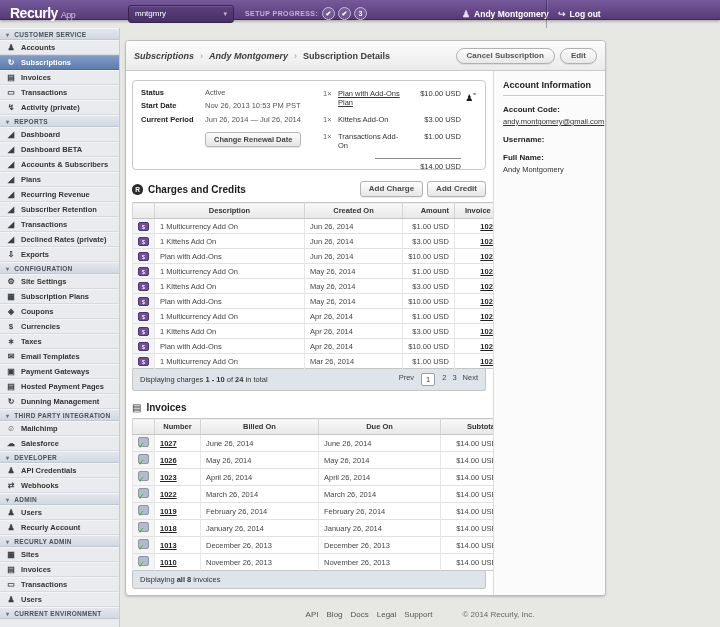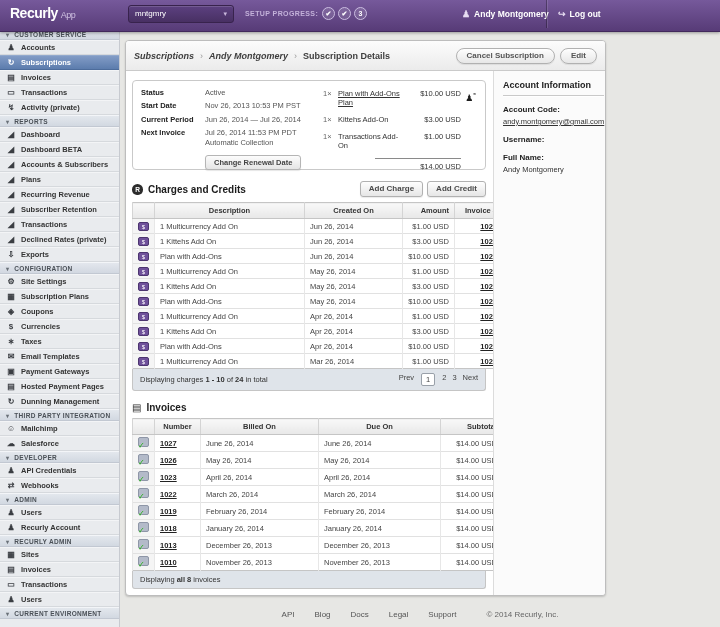--- a/index.html
+++ b/index.html
@@ -1,20 +1,20 @@
 <!DOCTYPE html>
 <html><head>
 <meta charset="utf-8">
 <style>
   * { margin:0; padding:0; box-sizing:border-box; }
   html,body { width:720px; height:627px; }
   body { position:relative; font-family:"Liberation Sans", sans-serif; background:#e7e7e4; overflow:hidden; }
 
   
-  .topbar{position:absolute;top:0;left:0;width:720px;height:32px;background:linear-gradient(#76599b,#573b77);border-bottom:1px solid #42295b;box-shadow:0 1px 3px rgba(0,0,0,.35);z-index:10}
+  .topbar{position:absolute;top:0;left:0;width:720px;height:20px;background:linear-gradient(#76599b,#573b77);border-bottom:1px solid #42295b;box-shadow:0 1px 3px rgba(0,0,0,.35);z-index:10}
   .logo{position:absolute;left:10px;top:5px;color:#fff;font-size:14px;font-weight:bold;letter-spacing:-.5px}
   .logo .suffix{font-size:9px;font-weight:normal;color:#cec0e0;margin-left:3px}
   .site-dd{position:absolute;left:128px;top:5px;width:106px;height:18px;background:linear-gradient(#5c4080,#483063);border:1px solid #38234d;border-radius:3px;color:#fff;font-size:8px;line-height:16px;padding:0 6px;box-shadow:inset 0 1px 0 rgba(255,255,255,.15);cursor:pointer}
   .site-dd .caret{float:right;font-size:7px;color:#c8b7dc;line-height:16px}
   .setup{position:absolute;left:245px;top:7px;display:flex;align-items:center;gap:4px;color:#c3b1d9;font-size:7px;font-weight:bold;letter-spacing:.4px}
   .step{width:13px;height:13px;border:1px solid #cabce0;border-radius:50%;background:rgba(255,255,255,.12);color:#fff;font-size:7px;line-height:11px;text-align:center;font-weight:bold}
   .tb-user{position:absolute;left:462px;top:0;height:28px;display:flex;align-items:center;gap:4px;color:#fff;font-size:8.5px;font-weight:bold;cursor:pointer}
   .tb-user .uic{font-size:9px;color:#e7ddf2}
   .tb-sep{position:absolute;left:546px;top:0;height:28px;border-left:1px solid rgba(0,0,0,.3);border-right:1px solid rgba(255,255,255,.12)}
   .tb-logout{position:absolute;left:558px;top:0;height:28px;display:flex;align-items:center;gap:4px;color:#fff;font-size:8.5px;font-weight:bold;cursor:pointer}
@@ -284,23 +284,20 @@
       <div class="sub-panel">
         <div class="sub-fields" id="sub-fields"><div class="f-row">
               <span class="f-label">Status</span>
               <span class="f-val">Active</span>
             </div><div class="f-row">
               <span class="f-label">Start Date</span>
               <span class="f-val">Nov 26, 2013 10:53 PM PST</span>
             </div><div class="f-row">
               <span class="f-label">Current Period</span>
               <span class="f-val">Jun 26, 2014 — Jul 26, 2014</span>
-            </div><div class="f-row">
-              <span class="f-label">Next Invoice</span>
-              <span class="f-val">Jul 26, 2014 11:53 PM PDT<br>Automatic Collection</span>
             </div><span class="renew-btn">Change Renewal Date</span></div>
         <div class="sub-items">
           <div id="line-items">
               <div class="li-row">
                 <span class="li-qty">1×</span>
                 <span class="li-name link">Plan with Add-Ons Plan</span>
                 <span class="li-amt">$10.00 USD</span>
               </div>
               <div class="li-row">
                 <span class="li-qty">1×</span>
@@ -505,21 +502,21 @@
       <div class="ai-val ai-link">andy.montgomery@gmail.com</div>
       <div class="ai-label">Username:</div>
       <div class="ai-val"></div>
       <div class="ai-label">Full Name:</div>
       <div class="ai-val">Andy Montgomery</div>
     </div>
   </div>
 </div>
 
 <div class="page-footer">
-  <span id="footer-links" style="display:flex;gap:20px">
+  <span id="footer-links" style="display:flex;gap:8px">
       <span class="pf-link">API</span>
       <span class="pf-link">Blog</span>
       <span class="pf-link">Docs</span>
       <span class="pf-link">Legal</span>
       <span class="pf-link">Support</span>
     </span>
   <span class="pf-copy">© 2014 Recurly, Inc.</span>
 </div>
 
 </body></html>

